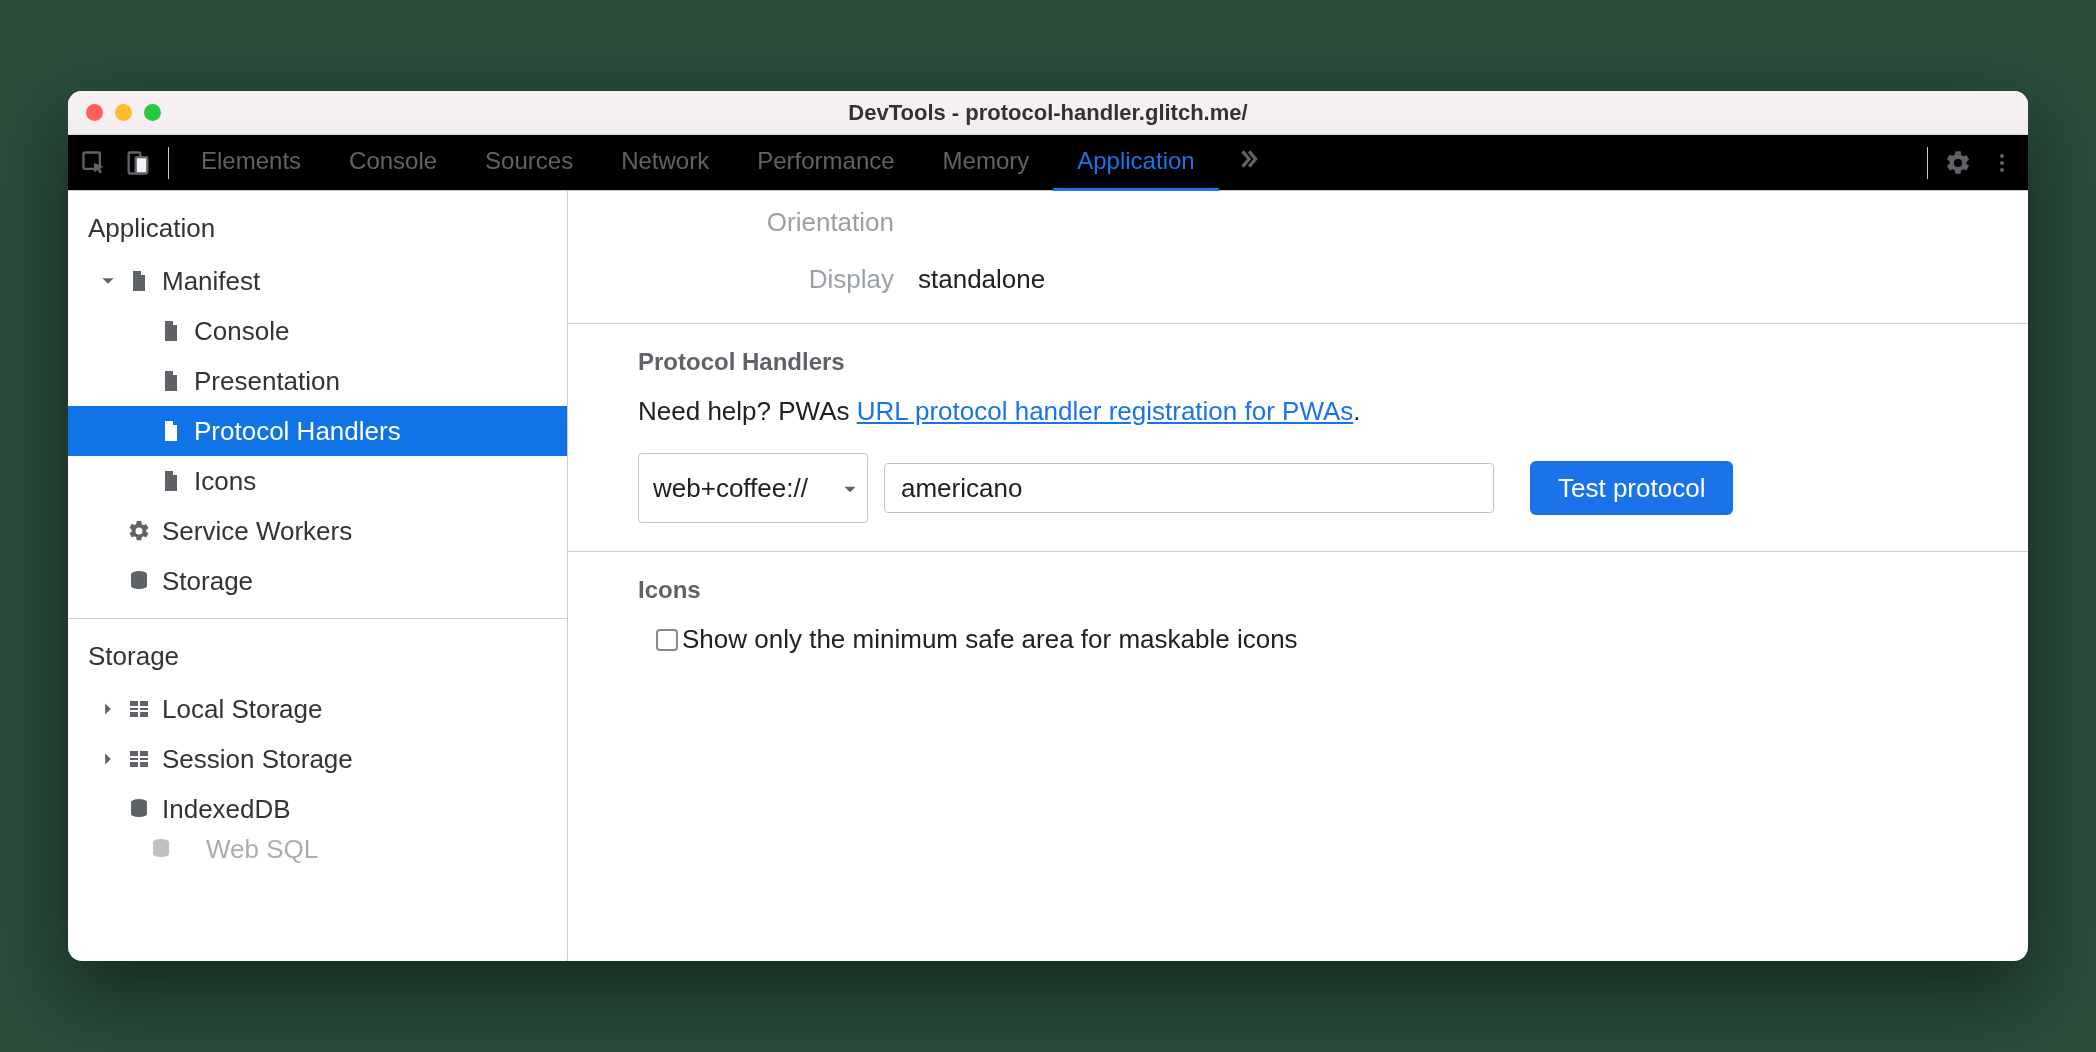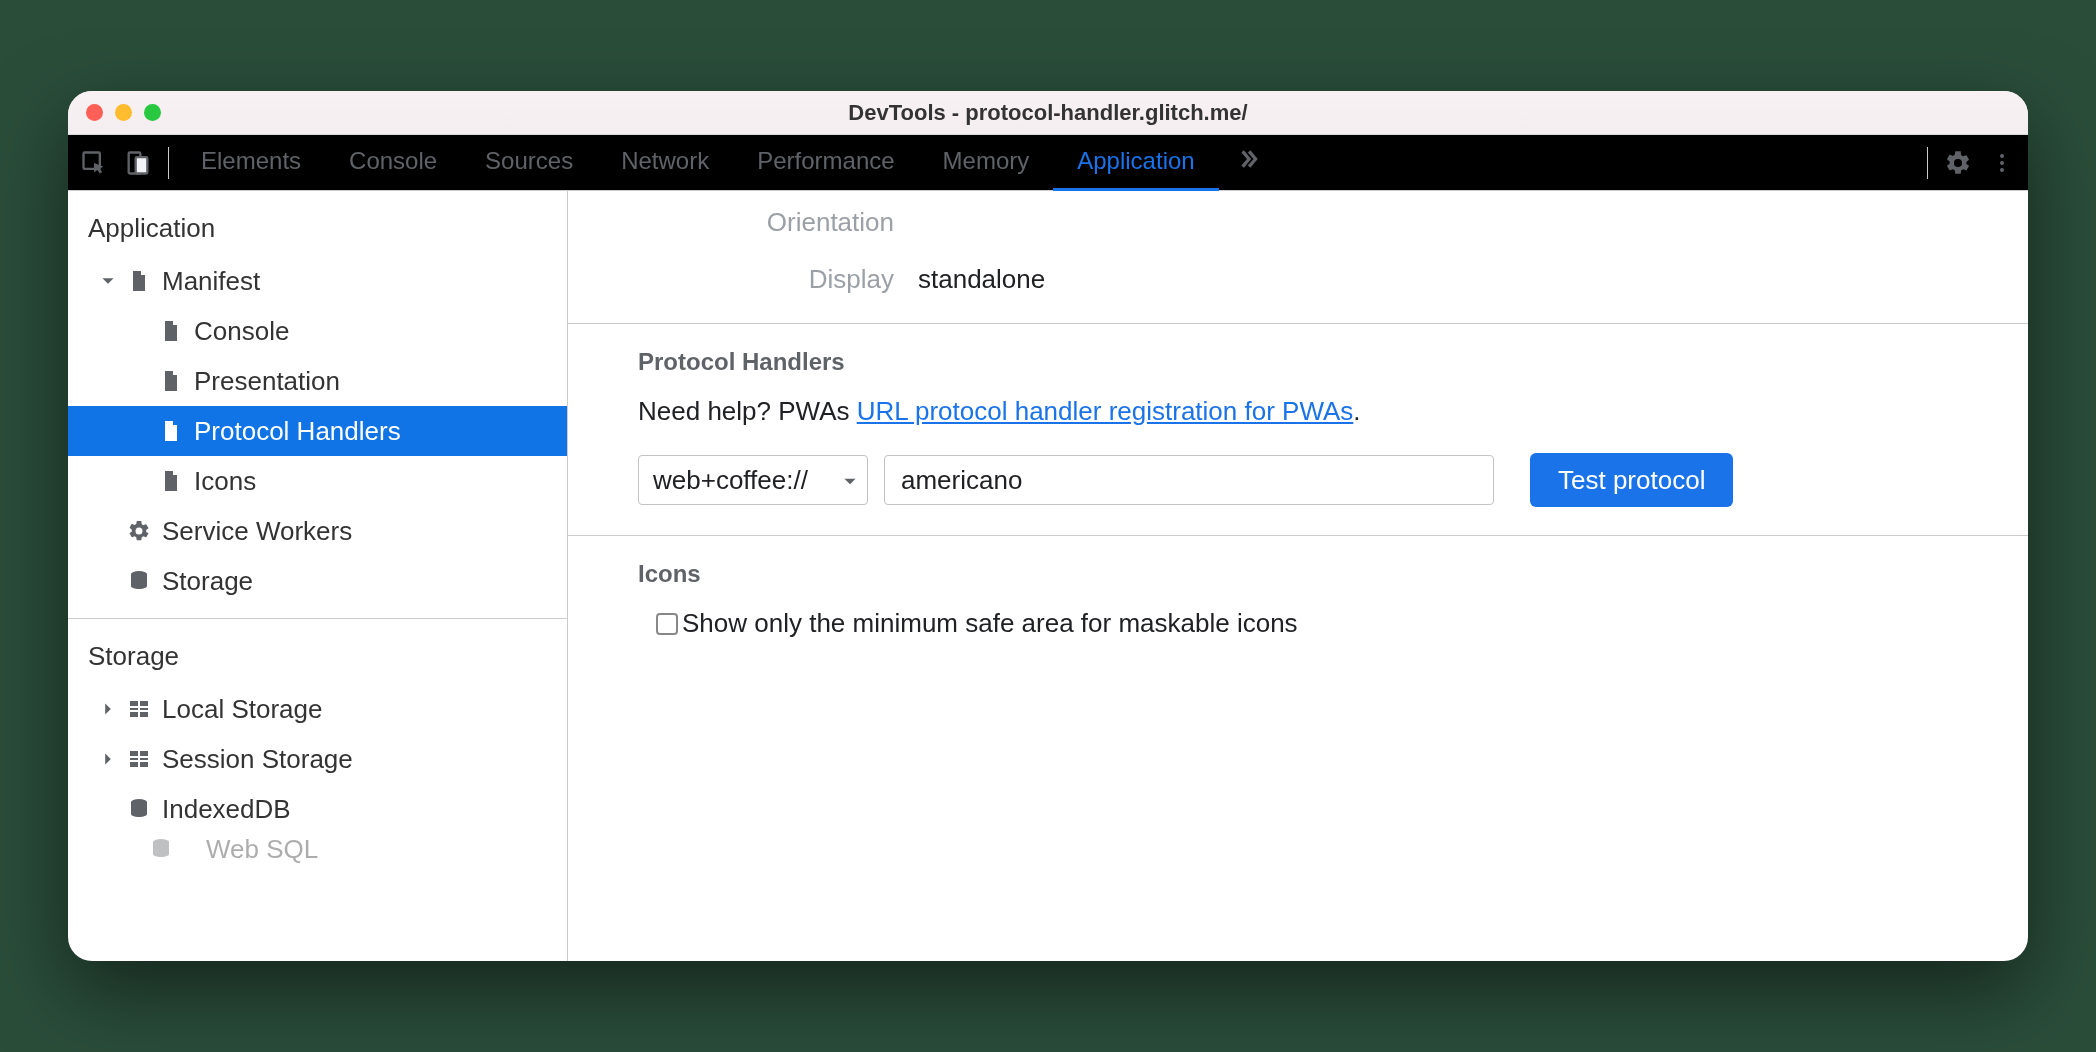--- a/index.html
+++ b/index.html
@@ -9,21 +9,21 @@
   width: 2096px;
   height: 1052px;
   display: flex;
   align-items: center;
   justify-content: center;
 }
 .window {
   width: 1960px;
   height: 870px;
   background: #fff;
-  border-radius: 24px;
+  border-radius: 14px;
   box-shadow: 0 30px 80px rgba(0,0,0,0.5);
   overflow: hidden;
   display: flex;
   flex-direction: column;
 }
 .titlebar {
   height: 44px;
   background: linear-gradient(#f9f2f4, #f4edef);
   border-bottom: 1px solid #d8d8d8;
   display: flex;
@@ -188,21 +188,21 @@
   font-size: 26px;
   color: #202124;
   margin-bottom: 26px;
 }
 .form-row {
   display: flex;
   gap: 16px;
   align-items: center;
 }
 .select-box {
-  height: 50px;
+  height: 70px;
   border: 1px solid #c4c4c4;
   border-radius: 4px;
   background: #fff;
   padding: 0 38px 0 14px;
   font-size: 26px;
   color: #202124;
   display: flex;
   align-items: center;
   position: relative;
   cursor: pointer;

